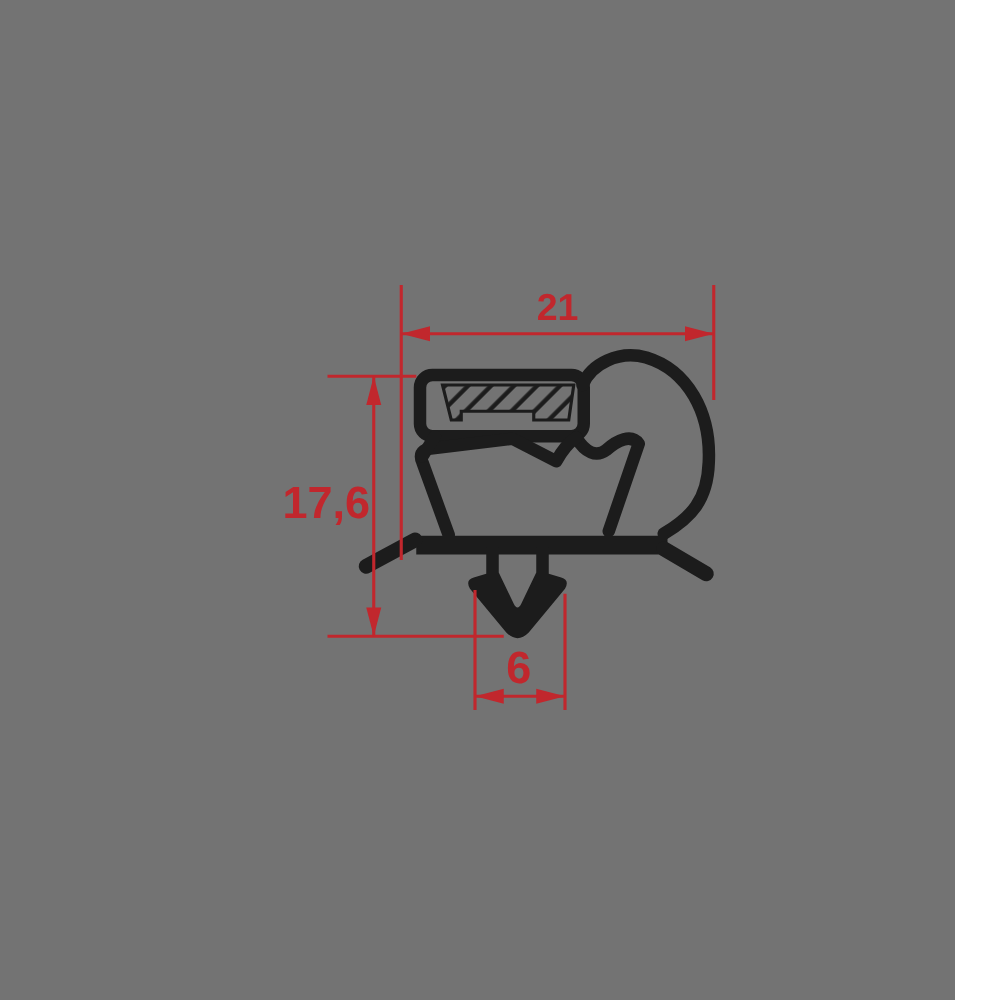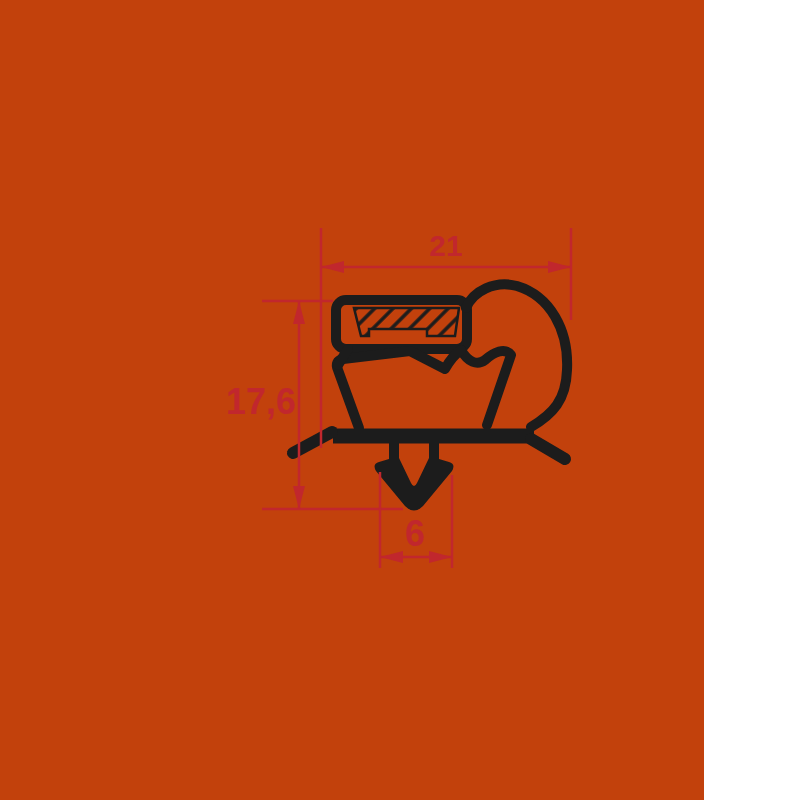--- a/index.html
+++ b/index.html
@@ -5,23 +5,23 @@
   html, body {
     margin: 0;
     padding: 0;
     width: 800px;
     height: 800px;
     background: #ffffff;
     overflow: hidden;
   }
   .canvas {
     position: relative;
-    width: 704px;
+    width: 764px;
     height: 800px;
-    background: #c2410c;
+    background: #737373;
   }
   svg { display: block; }
   .profile-stroke {
     fill: none;
     stroke: #1c1c1c;
     stroke-width: 10;
     stroke-linecap: round;
     stroke-linejoin: round;
   }
   .thin-outline {

